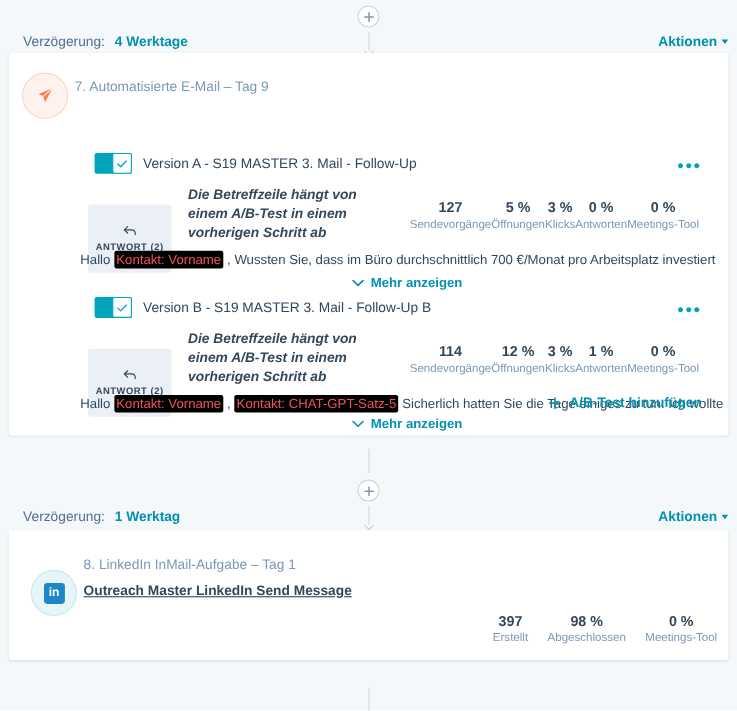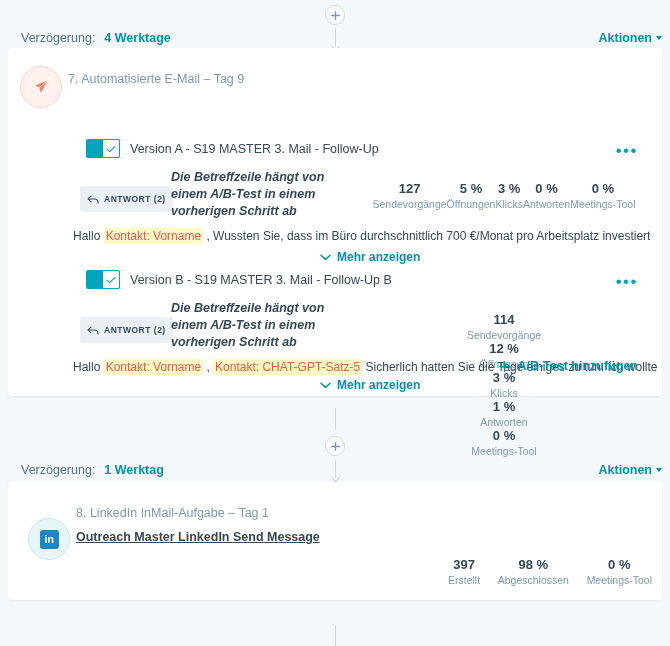--- a/index.html
+++ b/index.html
@@ -173,25 +173,26 @@
   }
 
   
   .reply-badge {
     position: absolute;
     display: inline-flex;
     align-items: center;
     gap: 5px;
     background: #eaf0f6;
     border-radius: 3px;
-    padding: 8px 7px;
+    padding: 19px 7px;
     font-size: 8.5px;
     font-weight: bold;
     letter-spacing: 0.5px;
     color: #33475b;
+    flex-direction: column;
   }
 
   .subject {
     position: absolute;
     font-size: 12.5px;
     font-weight: bold;
     font-style: italic;
     color: #33475b;
     line-height: 17px;
     width: 175px;
@@ -217,21 +218,21 @@
   }
 
   
   .body-line {
     position: absolute;
     font-size: 12px;
     color: #33475b;
     white-space: nowrap;
   }
   .token {
-    background: #fef9c3;
+    background: #000000;
     color: #f2545b;
     padding: 1px 2px;
     border-radius: 2px;
   }
 
   .more-link {
     position: absolute;
     font-size: 12px;
     font-weight: bold;
     color: #0091ae;
@@ -373,21 +374,21 @@
     <div class="reply-badge" style="left:72px; top:269px;">
       <svg width="12" height="9" viewBox="0 0 13 10">
         <path d="M4.3 1.2 L1 4.4 L4.3 7.6" fill="none" stroke="#33475b" stroke-width="1.2" stroke-linecap="round" stroke-linejoin="round"></path>
         <path d="M1.3 4.4 H8.6 a3.4 3.4 0 0 1 3.4 3.4 V9" fill="none" stroke="#33475b" stroke-width="1.2" stroke-linecap="round"></path>
       </svg>
       <span>ANTWORT (2)</span>
     </div>
 
     <div class="subject" style="left:163px; top:252px;">Die Betreffzeile hängt von einem A/B-Test in einem vorherigen Schritt ab</div>
 
-    <div class="stats" style="left:340px; top:264px; width:312px; justify-content:flex-end;flex-direction:column;">
+    <div class="stats" style="left:340px; top:264px; width:312px; justify-content:center;">
       <span class="stat">
         <div class="stat-value">114</div>
         <div class="stat-label">Sendevorgänge</div>
       </span>
       <span class="stat">
         <div class="stat-value">12 %</div>
         <div class="stat-label">Öffnungen</div>
       </span>
       <span class="stat">
         <div class="stat-value">3 %</div>

